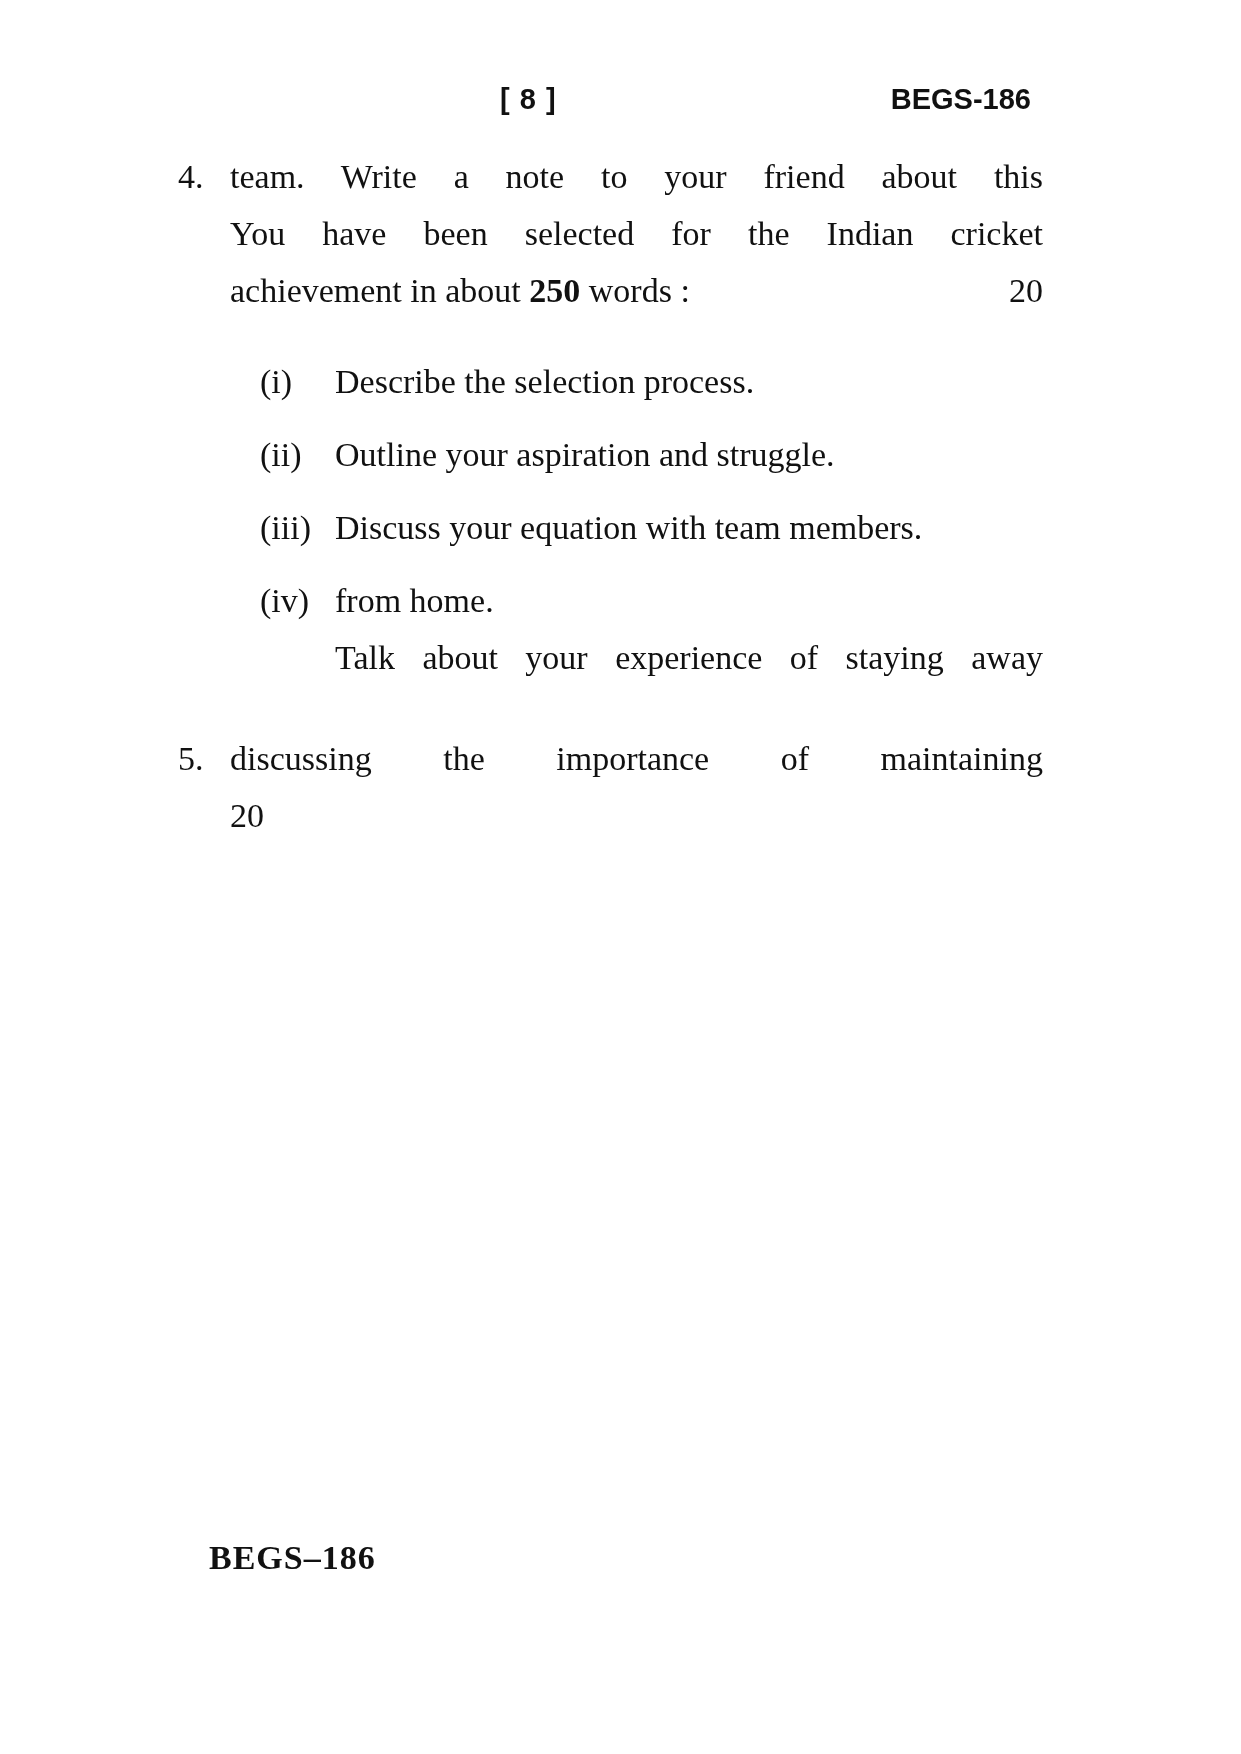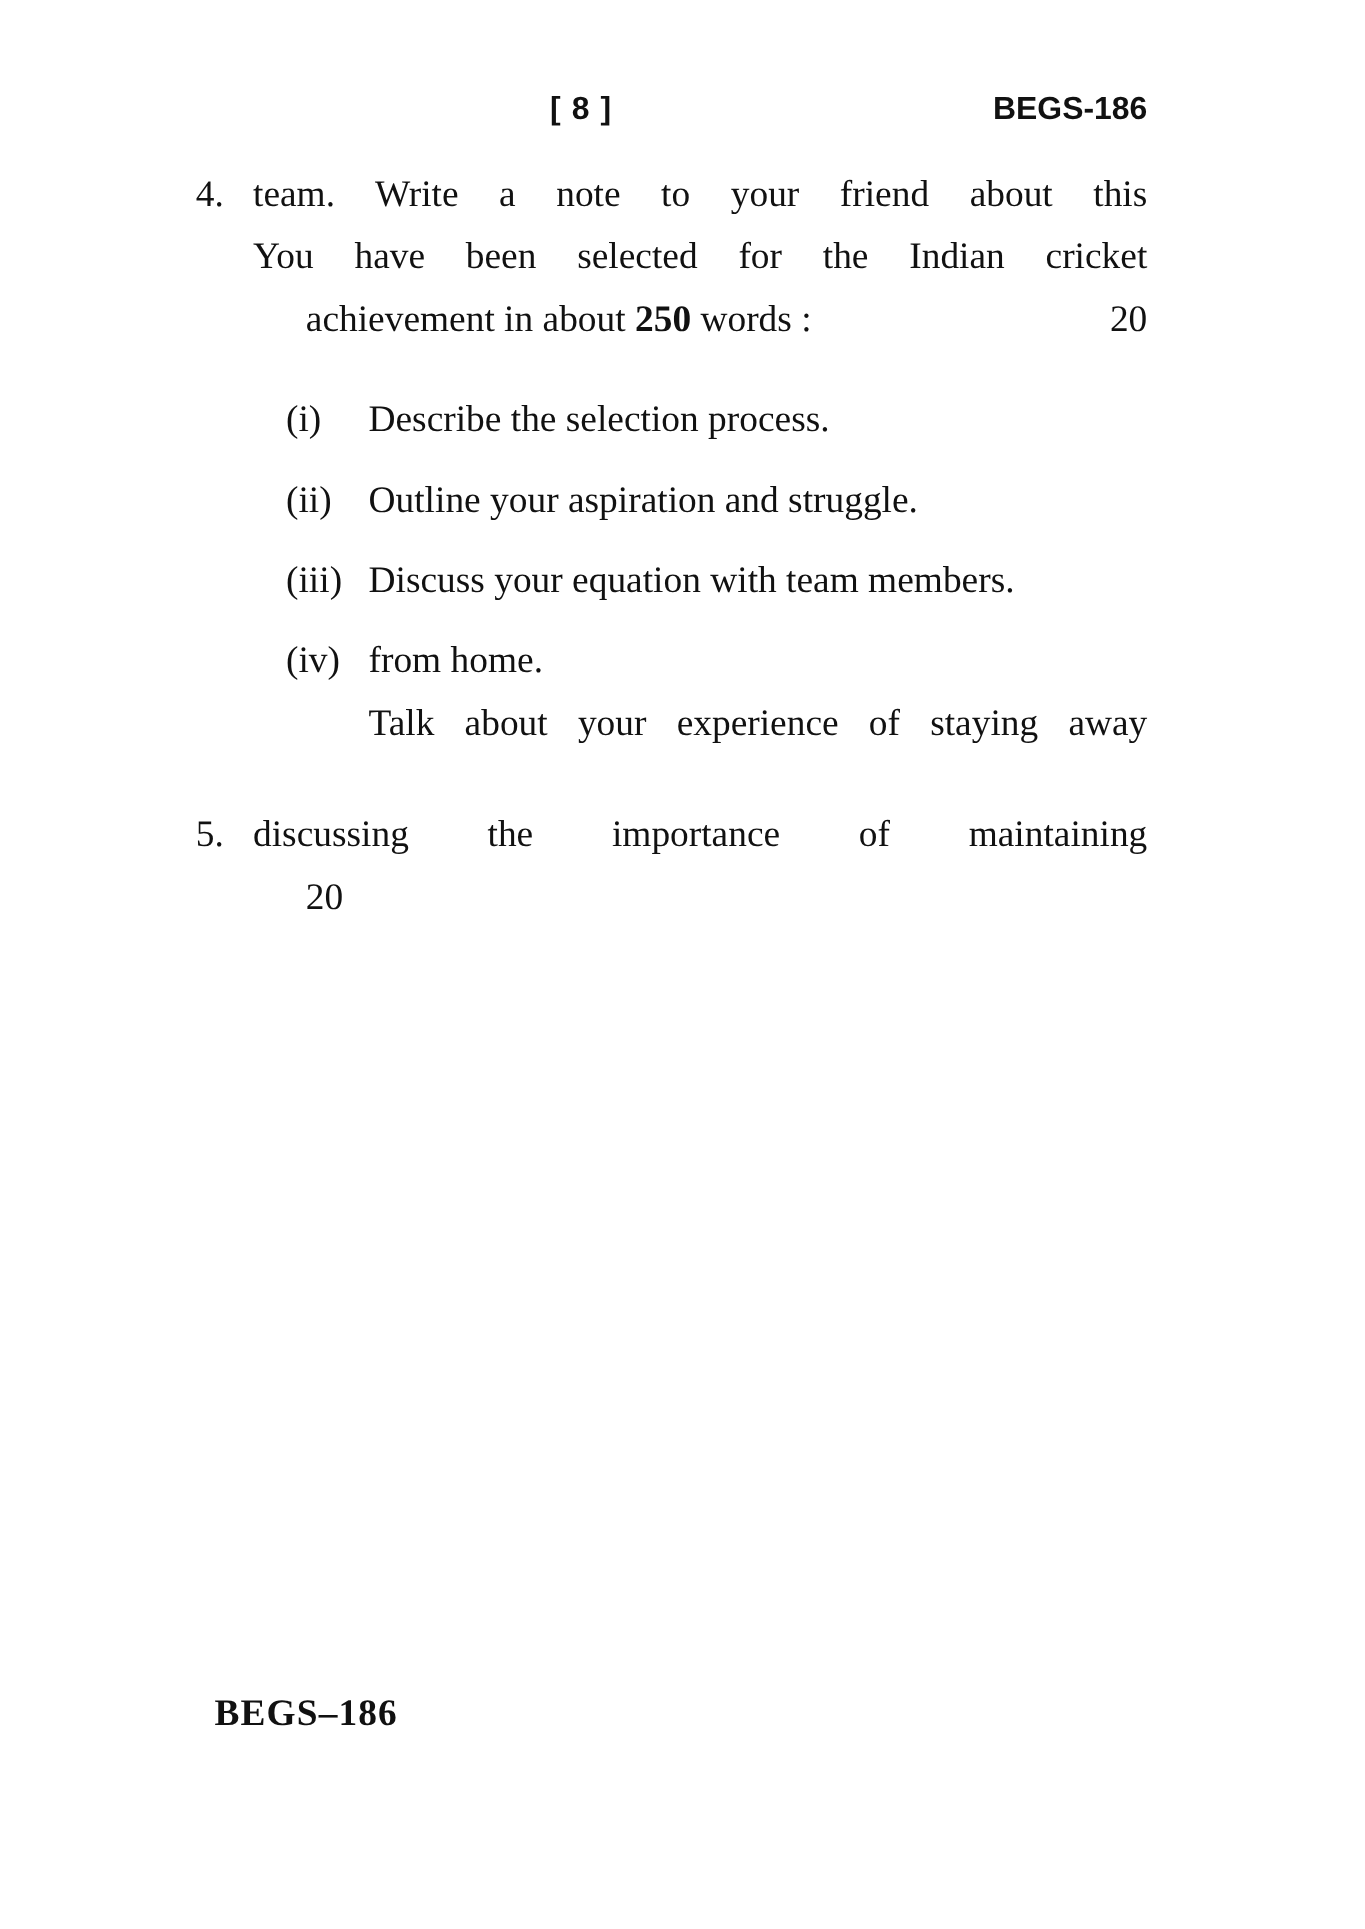--- a/index.html
+++ b/index.html
@@ -21,41 +21,41 @@
   }
   
   .hdr { position: relative; height: 38px; }
   .hdr .pgnum {
     position: absolute; left: 322px; top: 0;
     font-family: "Liberation Sans", sans-serif;
     font-weight: bold; font-size: 29px; line-height: 34px;
     letter-spacing: 1px;
   }
   .hdr .code {
-    position: absolute; right: 0; top: 0;
+    position: absolute; right: 12px; top: 0;
     font-family: "Liberation Sans", sans-serif;
     font-weight: bold; font-size: 29px; line-height: 34px;
   }
   
   .question { margin-top: 28px; }
   .question.q5 { margin-top: 44px; }
   .q-grid { display: grid; grid-template-columns: 52px 1fr; }
   .q-num, .line, .item-label, .item-text {
     font-size: 34px; line-height: 57px;
   }
   .jline { text-align: justify; text-align-last: justify; }
-  .marks-line { display: flex; justify-content: space-between; align-items: flex-start; margin-left: 48px; }
+  .marks-line { display: flex; justify-content: space-between; align-items: flex-start; }
   .bold { font-weight: bold; }
   
   .items { margin-left: 82px; margin-top: 34px; }
   .item { display: grid; grid-template-columns: 75px 1fr; margin-top: 16px; }
   .item:first-child { margin-top: 0; }
   
   .footer-code {
-    position: absolute; left: 195px; top: 1538px;
+    position: absolute; left: 209px; top: 1538px;
     font-family: "Liberation Serif", serif;
     font-weight: bold; font-size: 34px; line-height: 40px;
     letter-spacing: 1px;
   }
 </style>
 </head>
 <body>
 
 <div class="page">
   <div class="content">

